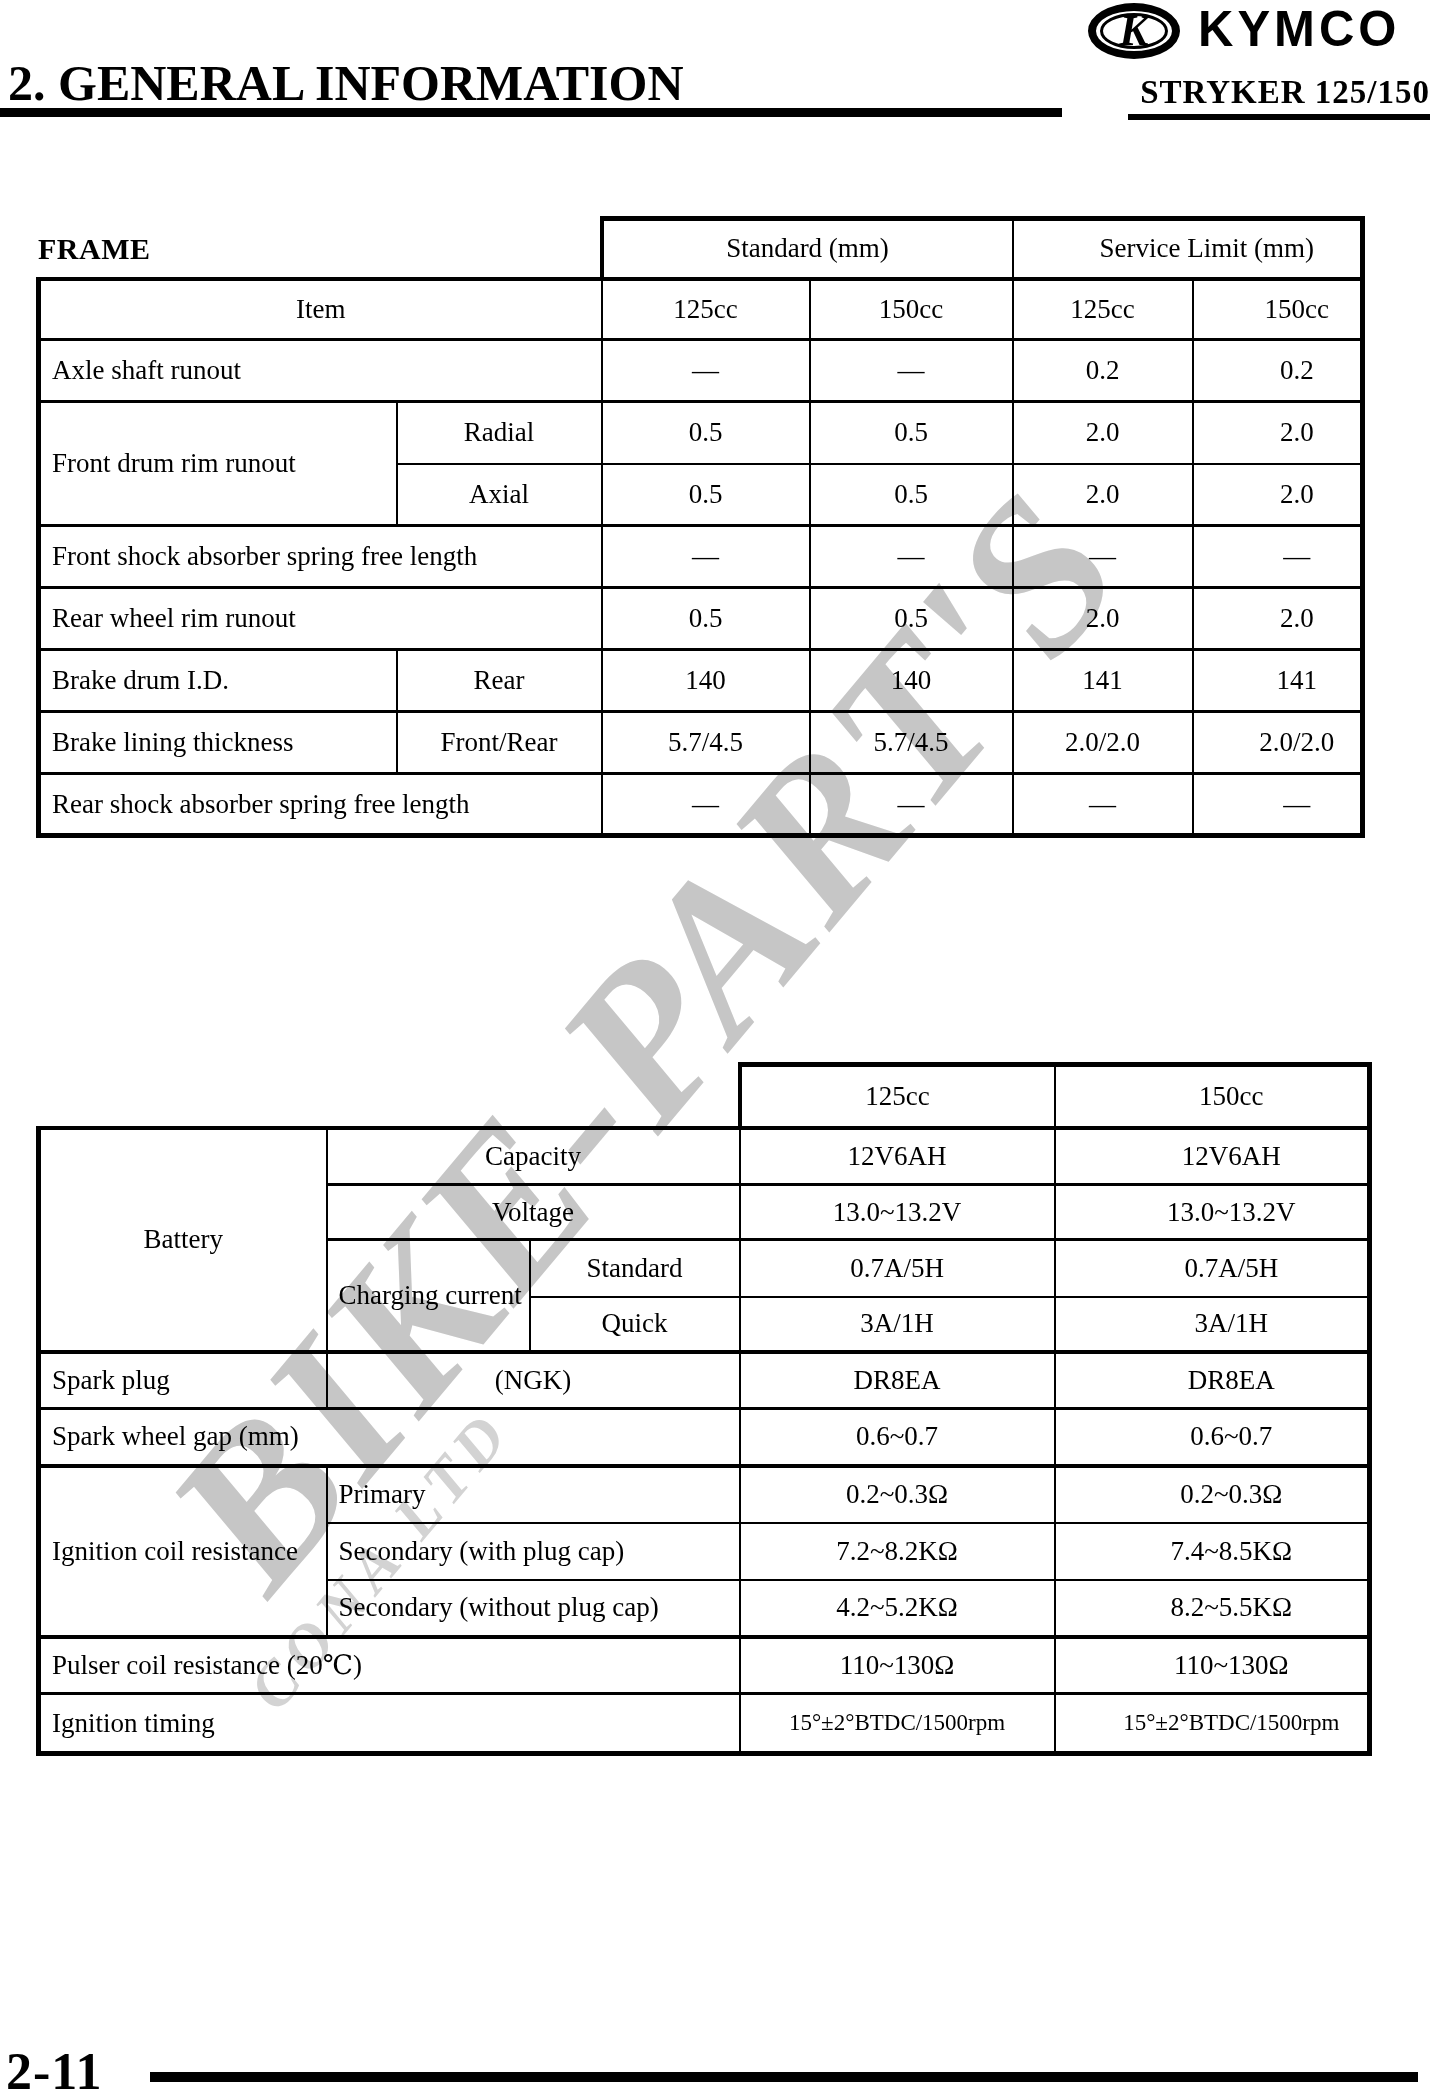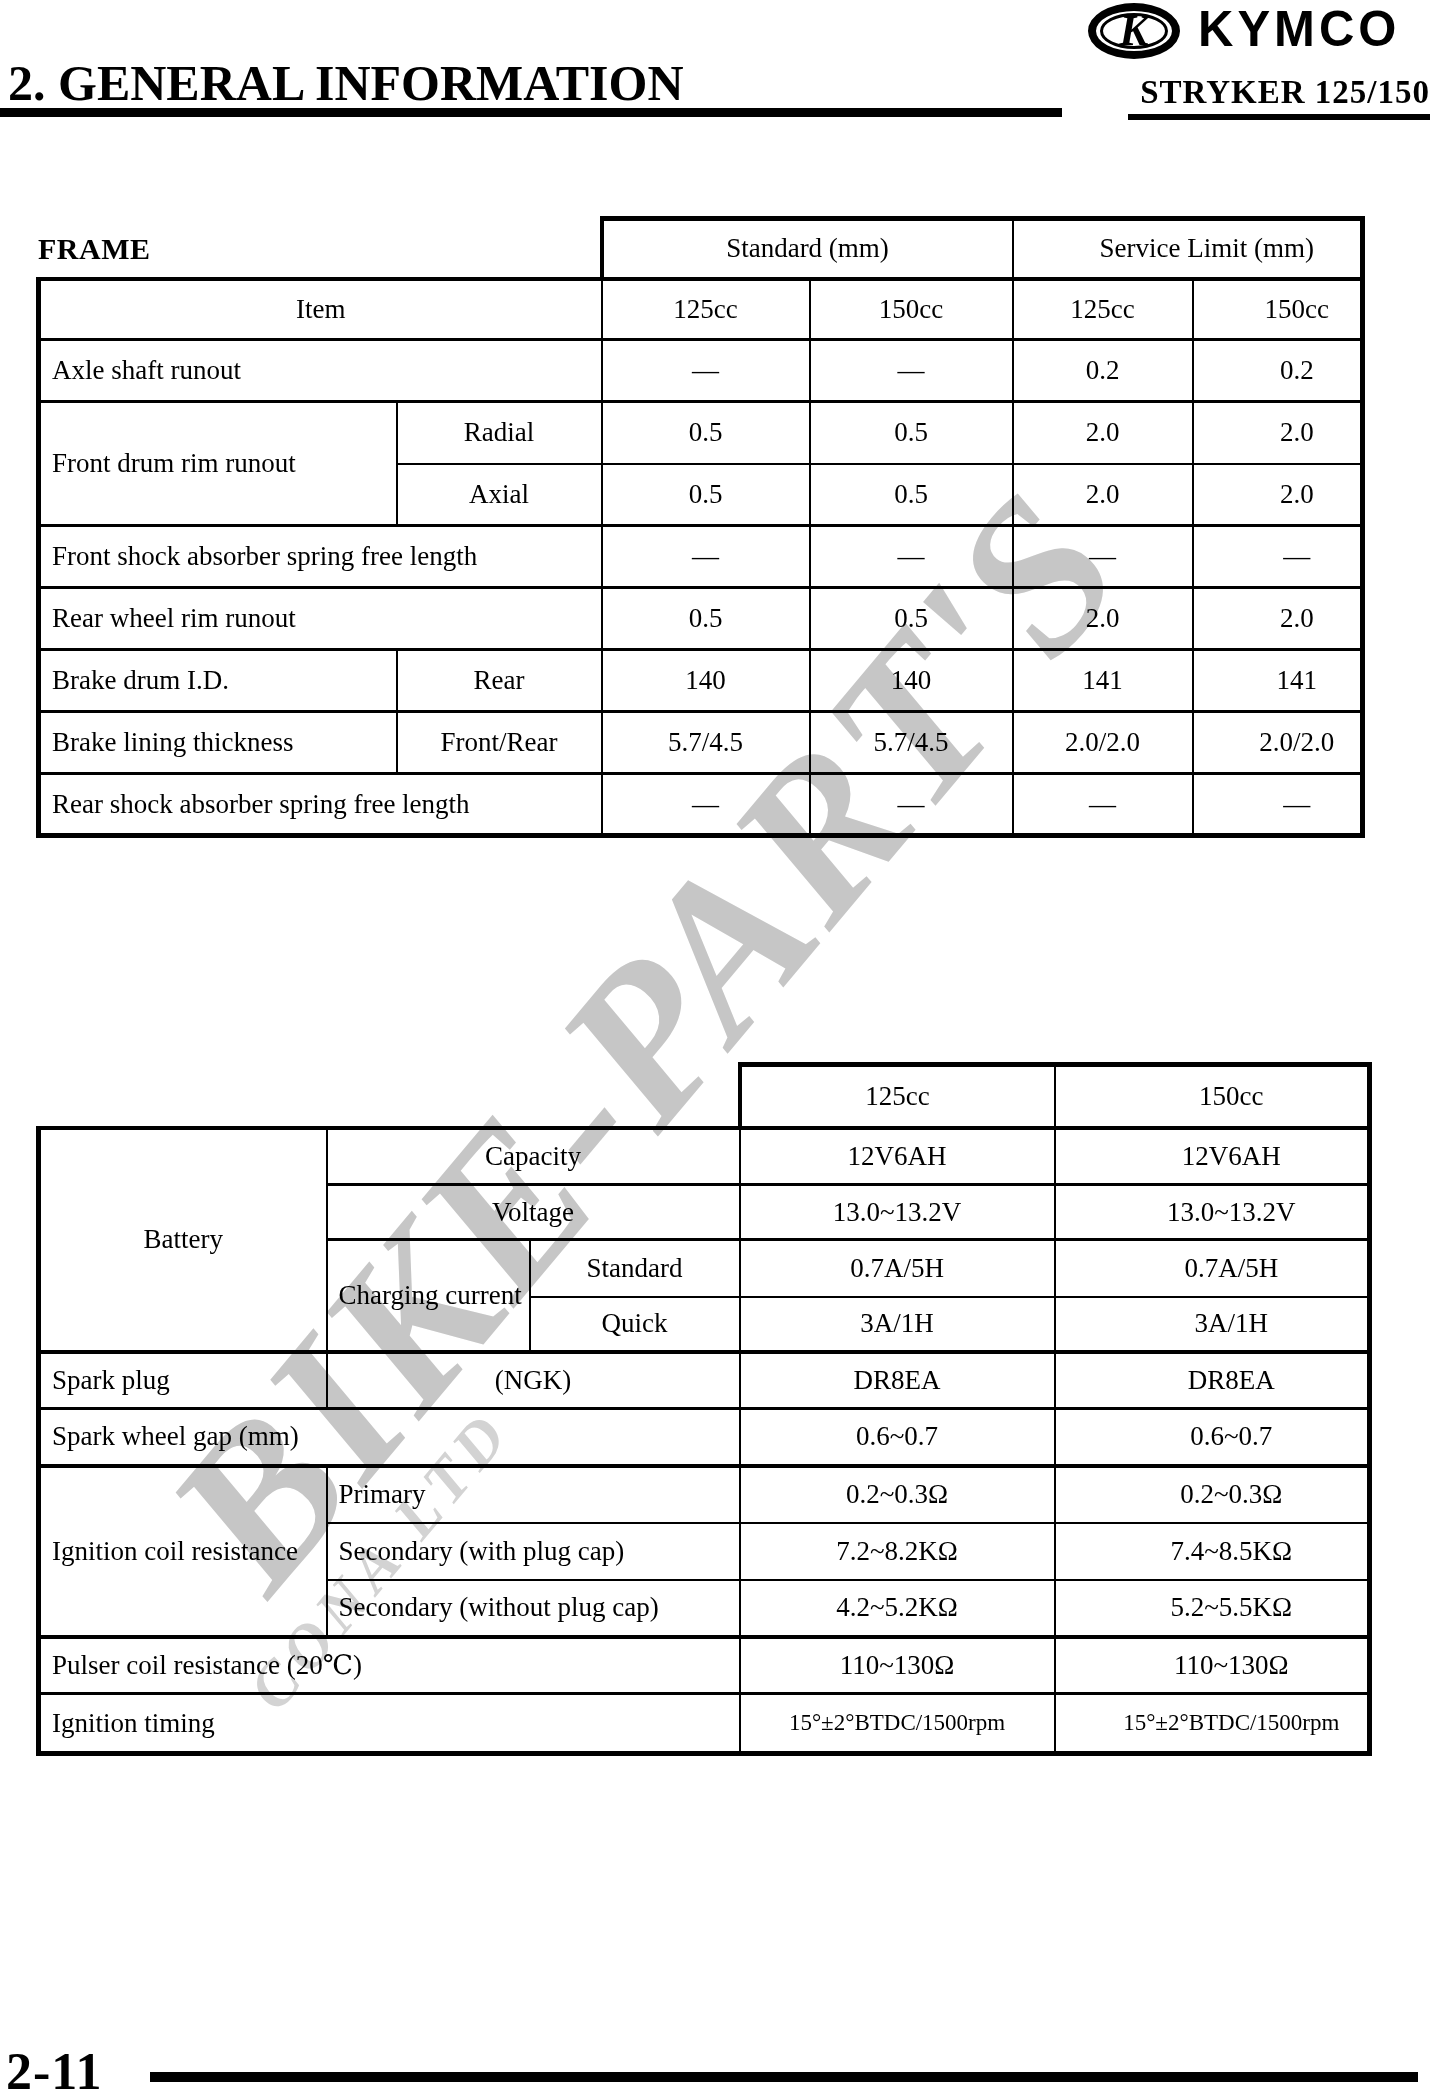--- a/index.html
+++ b/index.html
@@ -275,21 +275,21 @@
       <td class="br">0.2~0.3Ω</td>
     </tr>
     <tr style="height:57px">
       <th class="left" colspan="2">Secondary (with plug cap)</th>
       <td>7.2~8.2KΩ</td>
       <td class="br">7.4~8.5KΩ</td>
     </tr>
     <tr style="height:57px">
       <th class="left" colspan="2">Secondary (without plug cap)</th>
       <td>4.2~5.2KΩ</td>
-      <td class="br">5.2~5.5KΩ</td>
+      <td class="br">8.2~5.5KΩ</td>
     </tr>
     <tr class="maj2" style="height:57px">
       <th class="left bl" colspan="3">Pulser coil resistance (20℃)</th>
       <td>110~130Ω</td>
       <td class="br">110~130Ω</td>
     </tr>
     <tr class="maj" style="height:60px">
       <th class="left bl bb" colspan="3">Ignition timing</th>
       <td class="bb small">15°±2°BTDC/1500rpm</td>
       <td class="bb br small">15°±2°BTDC/1500rpm</td>

